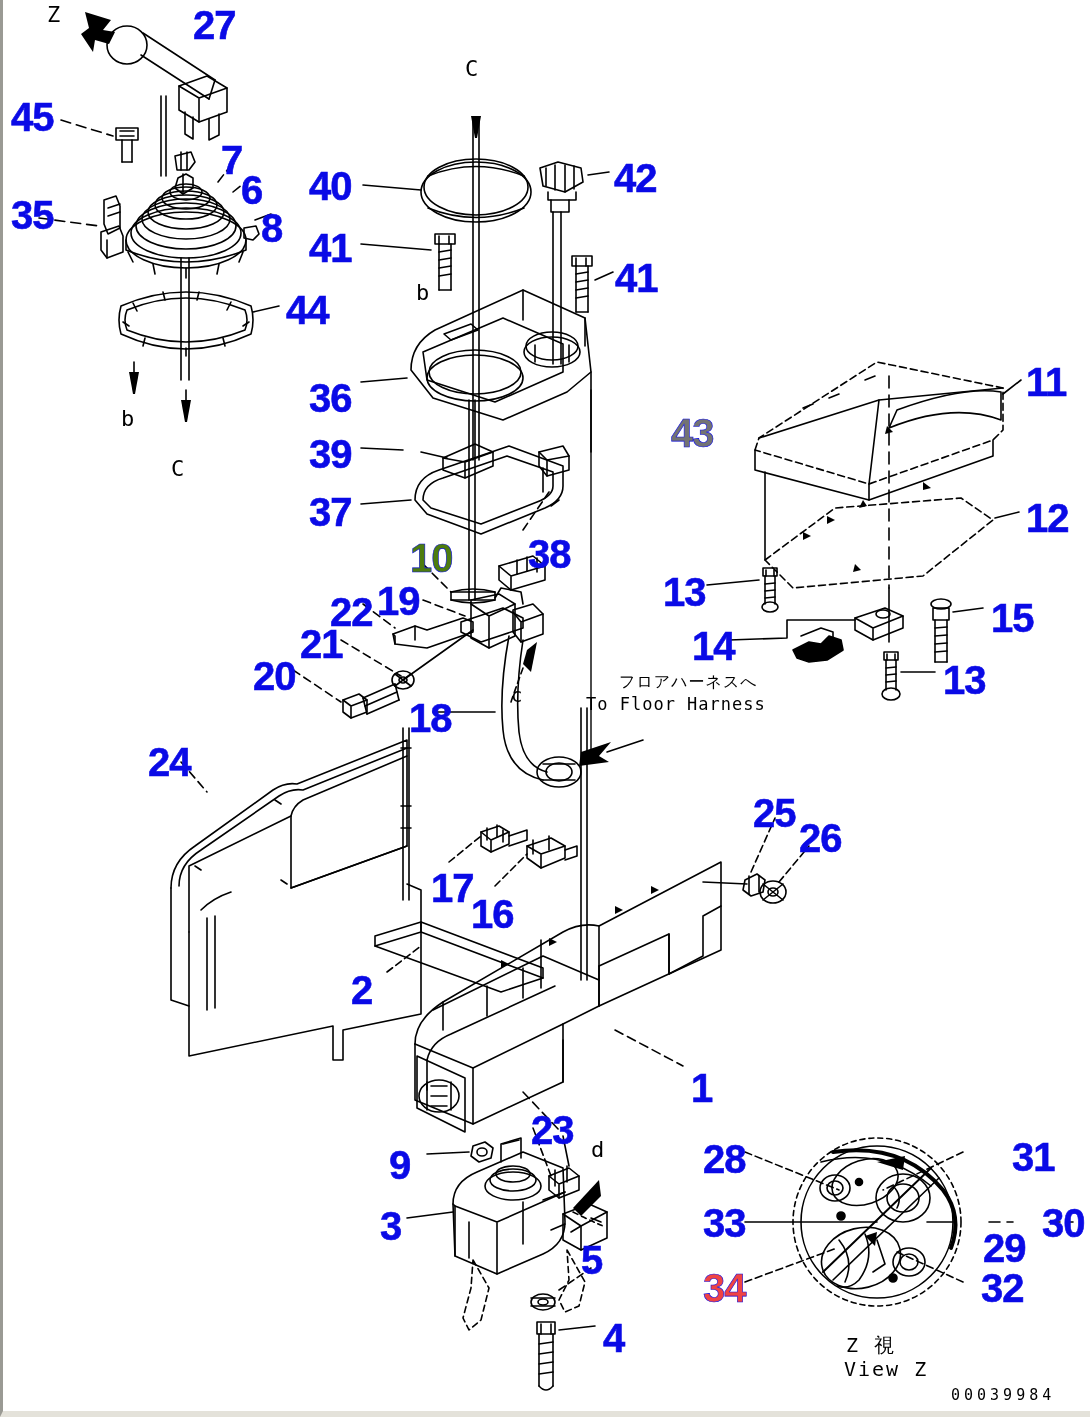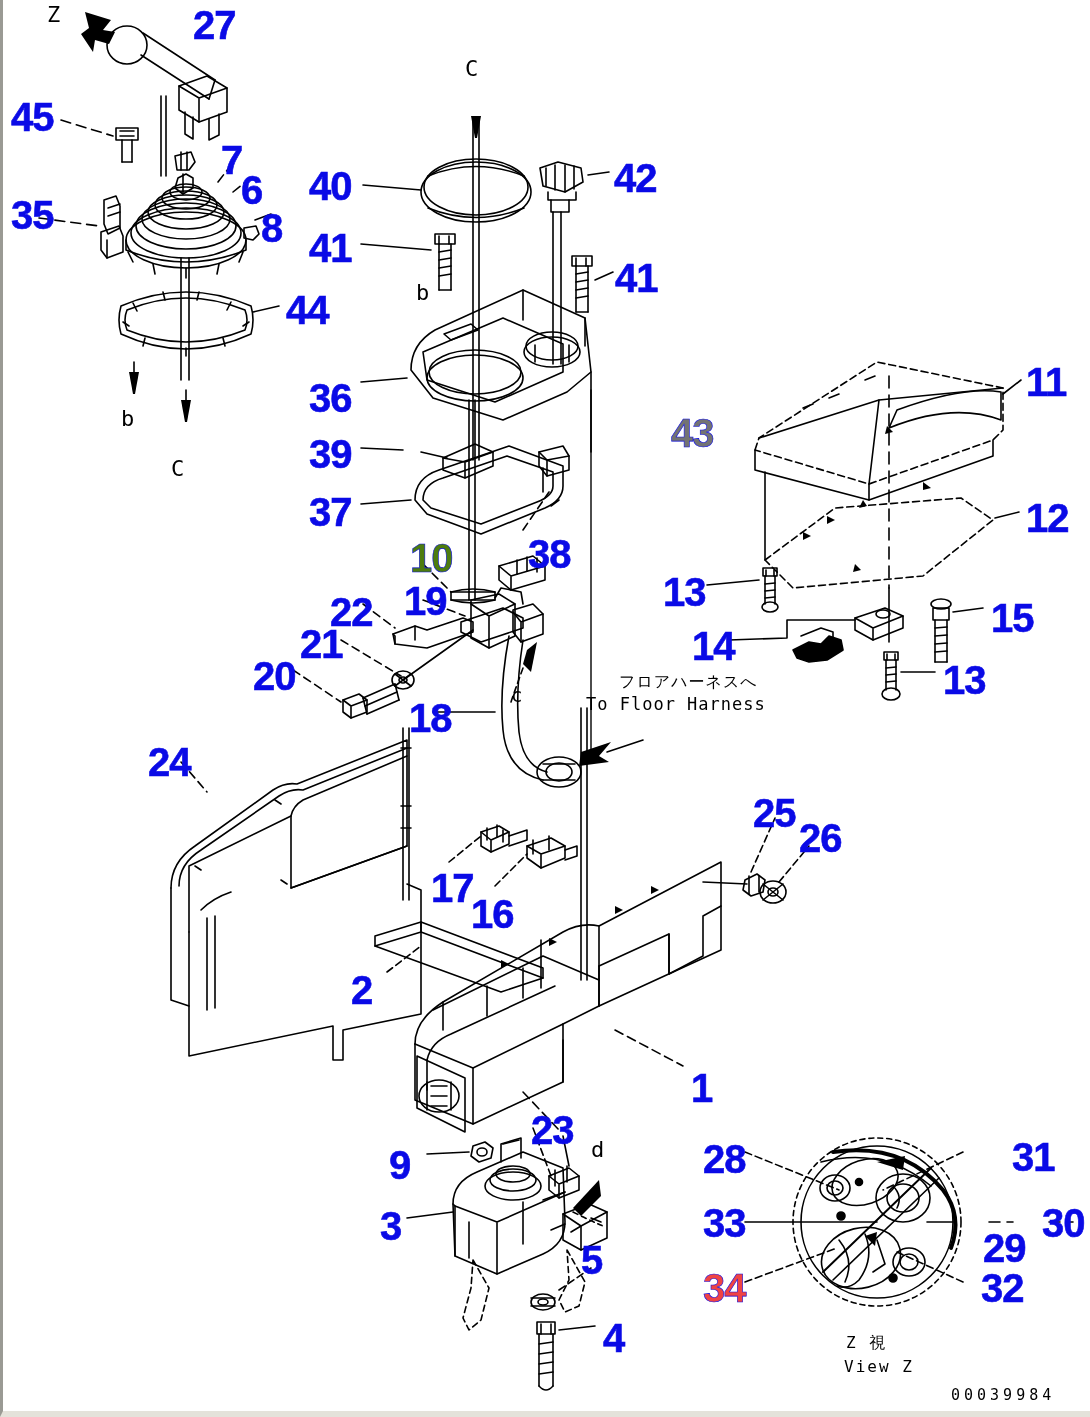--- a/index.html
+++ b/index.html
@@ -41,21 +41,21 @@
     font-family: "DejaVu Sans Mono", monospace;
     font-size: 15px;
     line-height: 1.15;
     white-space: pre;
     letter-spacing: 1px;
   }
   .viewlabel {
     position: absolute;
     color: #000;
     font-family: "DejaVu Sans Mono", monospace;
-    font-size: 16px;
+    font-size: 20px;
     line-height: 1.1;
     white-space: pre;
     letter-spacing: 2px;
   }
   .sectletter {
     position: absolute;
     color: #000;
     font-family: "DejaVu Sans Mono", monospace;
     font-size: 22px;
     line-height: 1;
@@ -578,21 +578,21 @@
       <div class="callout" style="left: 612px; top: 258px; color: rgb(10, 10, 230);">41</div>
       <div class="callout" style="left: 1023px; top: 362px; color: rgb(10, 10, 230);">11</div>
       <div class="callout" style="left: 306px; top: 378px; color: rgb(10, 10, 230);">36</div>
       <div class="callout" style="left: 668px; top: 413px; color: #737373;">43</div>
       <div class="callout" style="left: 306px; top: 434px; color: rgb(10, 10, 230);">39</div>
       <div class="callout" style="left: 1023px; top: 498px; color: rgb(10, 10, 230);">12</div>
       <div class="callout" style="left: 306px; top: 492px; color: rgb(10, 10, 230);">37</div>
       <div class="callout" style="left: 525px; top: 534px; color: rgb(10, 10, 230);">38</div>
       <div class="callout" style="left: 379px; top: 538px; color: #4d7c0f; margin-left: 28px;">10</div>
       <div class="callout" style="left: 660px; top: 572px; color: rgb(10, 10, 230);">13</div>
-      <div class="callout" style="left: 401px; top: 581px; color: rgb(10, 10, 230);">19</div>
+      <div class="callout" style="left: 374px; top: 581px; color: rgb(10, 10, 230);">19</div>
       <div class="callout" style="left: 327px; top: 592px; color: rgb(10, 10, 230);">22</div>
       <div class="callout" style="left: 988px; top: 598px; color: rgb(10, 10, 230);">15</div>
       <div class="callout" style="left: 297px; top: 624px; color: rgb(10, 10, 230);">21</div>
       <div class="callout" style="left: 689px; top: 626px; color: rgb(10, 10, 230);">14</div>
       <div class="callout" style="left: 250px; top: 656px; color: rgb(10, 10, 230); text-align: center;">20</div>
       <div class="callout" style="left: 940px; top: 660px; color: rgb(10, 10, 230);">13</div>
       <div class="callout" style="left: 406px; top: 698px; color: rgb(10, 10, 230);">18</div>
       <div class="callout" style="left: 145px; top: 742px; color: rgb(10, 10, 230);">24</div>
       <div class="callout" style="left: 750px; top: 793px; color: rgb(10, 10, 230);">25</div>
       <div class="callout" style="left: 796px; top: 818px; color: rgb(10, 10, 230);">26</div>

